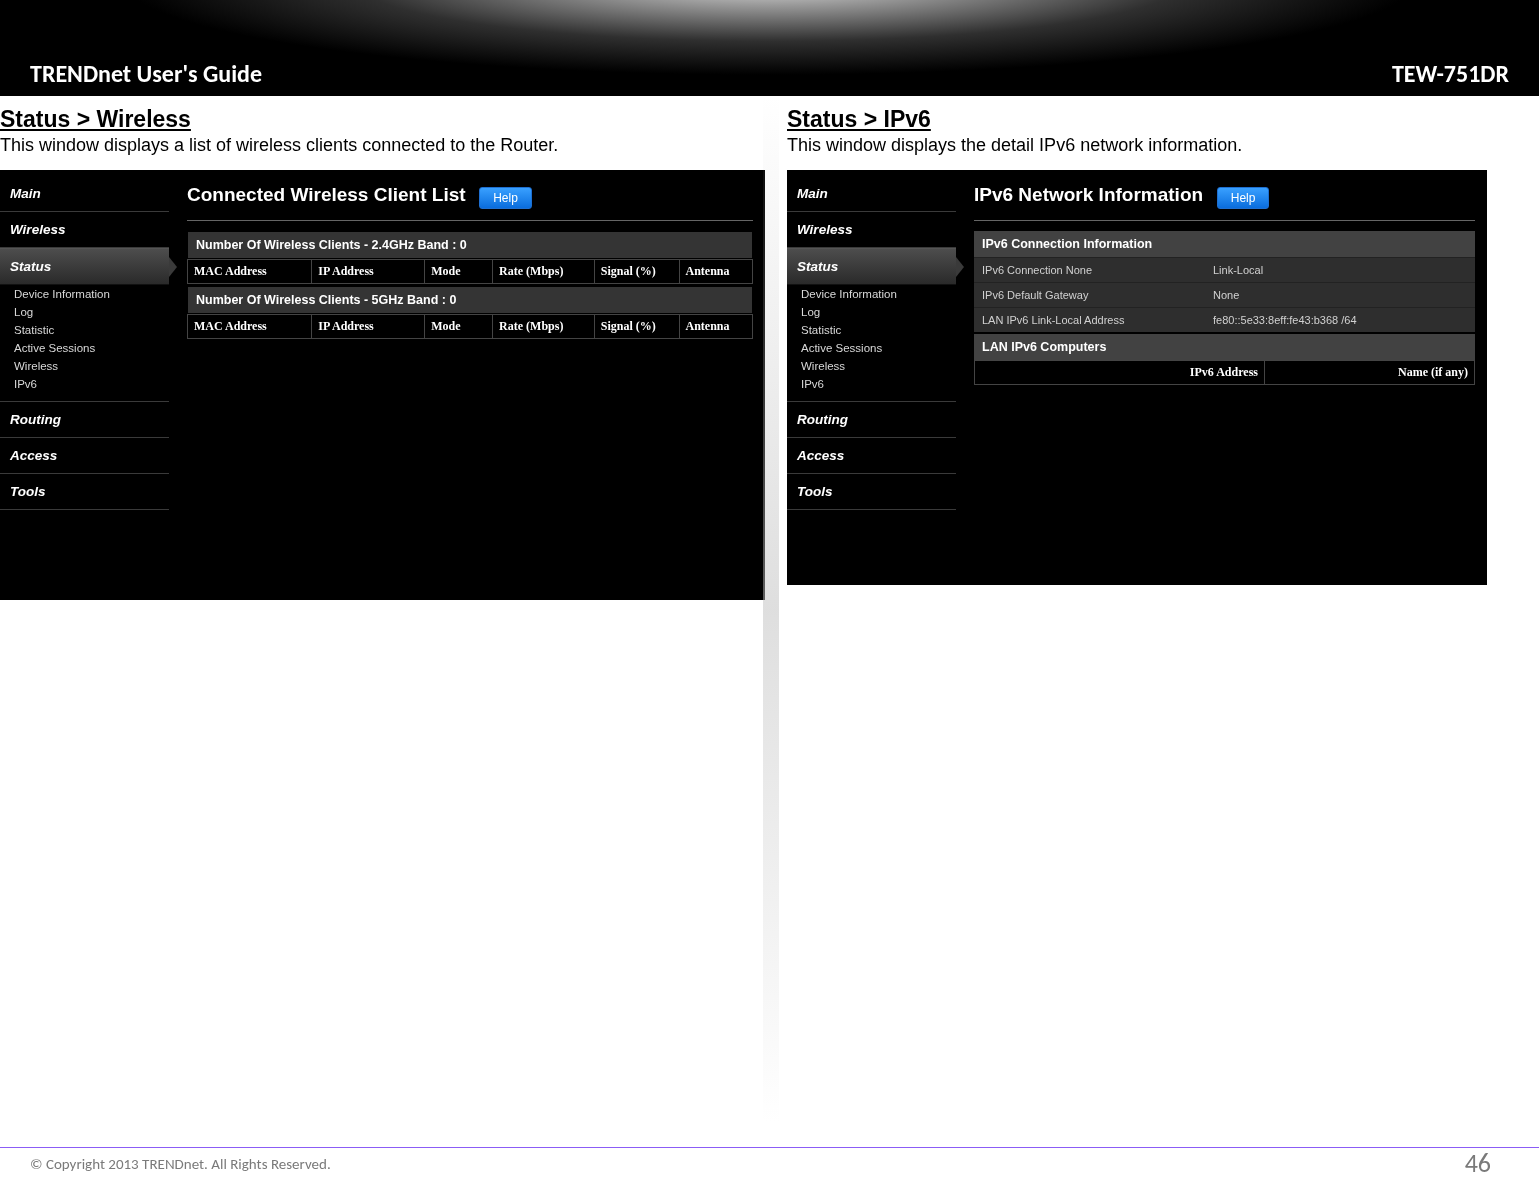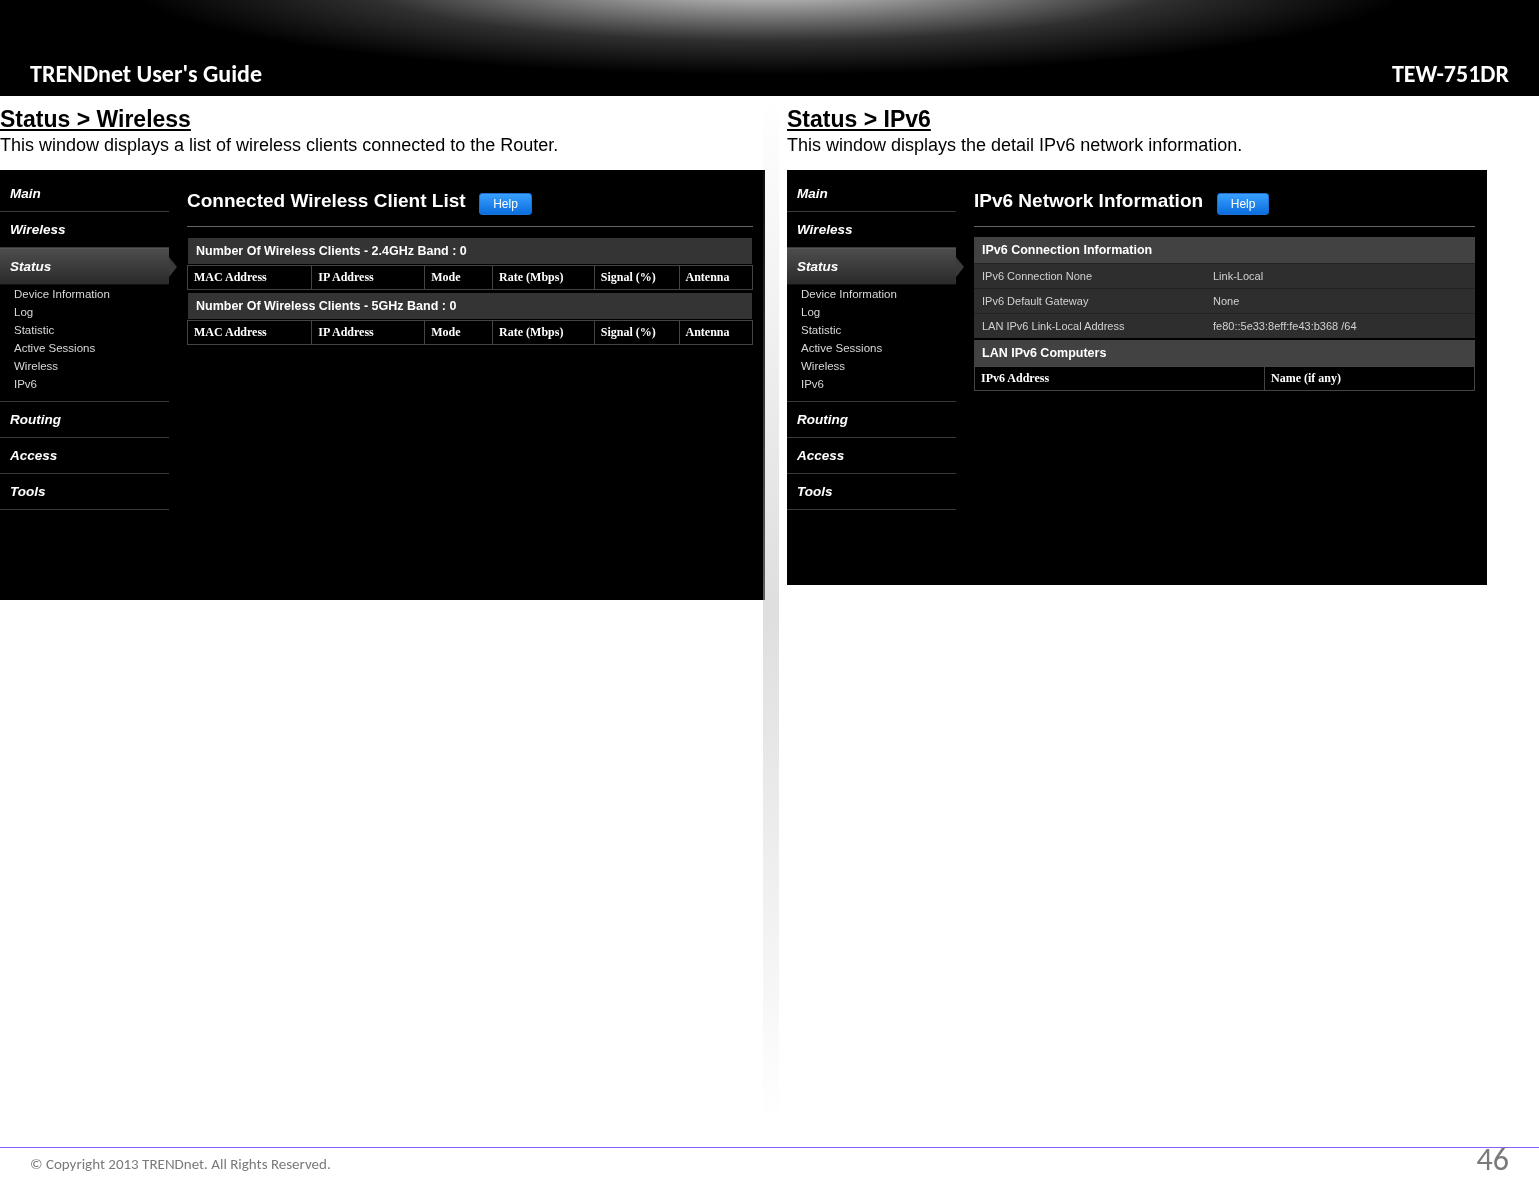--- a/index.html
+++ b/index.html
@@ -15,36 +15,36 @@
   .sec-desc{font-family:Arial,sans-serif;font-size:18px;margin-bottom:14px}
   .shot{background:#000;color:#fff;width:100%;box-sizing:border-box;position:relative;overflow:hidden}
   .shot1{height:430px}
   .shot2{height:415px}
   .shot-inner{display:flex;height:100%}
   .sidebar{width:169px;background:#000;flex:0 0 169px;padding-top:6px}
   .menu-cat{font-family:Arial,sans-serif;color:#fff;font-weight:700;font-size:13.5px;padding:10px 10px 10px 10px;border-bottom:1px solid #3a3a3a;font-style:italic}
   .menu-cat.sel{background:linear-gradient(#4d4d4d,#2a2a2a);border-top:1px solid #555;border-bottom:1px solid #111;position:relative}
   .menu-cat.sel::after{content:"";position:absolute;right:-8px;top:50%;transform:translateY(-50%);border-left:8px solid #3a3a3a;border-top:10px solid transparent;border-bottom:10px solid transparent}
   .sub{padding:3px 0 3px 14px;font-family:Arial,sans-serif;font-size:11.5px;color:#d8d8d8}
-  .main-area{flex:1;background:#000;padding:12px 12px 0 18px}
+  .main-area{flex:1;background:#000;padding:6px 12px 0 18px}
   .page-title{font-family:Verdana,Arial,sans-serif;font-weight:700;color:#fff;font-size:19px;display:inline-block;padding:8px 0 14px 0;vertical-align:middle}
   .help-btn{display:inline-block;background:linear-gradient(#39a0ff,#0a6ddd);color:#fff;font-family:Arial,sans-serif;font-size:12px;padding:3px 13px;border-radius:3px;border:1px solid #1e6fd1;margin-left:10px;vertical-align:middle;cursor:pointer}
   .hr{border-top:1px solid #666;margin:0 0 10px 0}
   .band-hdr{background:#343434;padding:6px 8px;font-family:Verdana,Arial,sans-serif;font-weight:700;font-size:12.5px;border:1px solid #000}
   table.tbl{border-collapse:collapse;width:100%;table-layout:fixed}
   table.tbl th{background:#000;color:#fff;font-family:"Times New Roman",serif;font-weight:700;font-size:12px;text-align:left;padding:4px 6px;border:1px solid #444}
   .info-hdr{background:#424242;padding:6px 8px;font-family:Verdana,Arial,sans-serif;font-weight:700;font-size:12.5px}
   .info-row{display:flex;border-top:1px solid #222}
   .info-k{flex:0 0 215px;background:#2e2e2e;color:#d1d1d1;font-family:Arial,sans-serif;font-size:11px;padding:6px 8px}
   .info-v{flex:1;background:#2e2e2e;color:#d1d1d1;font-family:Arial,sans-serif;font-size:11px;padding:6px 8px}
   table.ipv6t{border-collapse:collapse;width:100%}
-  table.ipv6t th{background:#000;color:#fff;font-family:"Times New Roman",serif;font-weight:700;font-size:12px;text-align:left;padding:4px 6px;border:1px solid #444}
+  table.ipv6t th{background:#000;color:#fff;font-family:"Times New Roman",serif;font-weight:700;font-size:12px;text-align:right;padding:4px 6px;border:1px solid #444}
   .footer{position:absolute;left:0;right:0;bottom:10px;padding:6px 30px 0 30px;border-top:1px solid #8b5cf6}
   .footer-left{font-family:Calibri,Arial,sans-serif;font-size:15px;color:#7a7a7a}
-  .footer-right{position:absolute;right:30px;bottom:-6px;font-family:Calibri,Arial,sans-serif;font-size:32px;color:#7a7a7a}
+  .footer-right{position:absolute;right:48px;bottom:-6px;font-family:Calibri,Arial,sans-serif;font-size:26px;color:#7a7a7a}
   .mid-fade{position:absolute;top:96px;bottom:60px;left:763px;width:16px;background:linear-gradient(to bottom,rgba(190,190,190,0) 0%,rgba(190,190,190,0.5) 50%,rgba(190,190,190,0) 100%)}
 </style>
 </head>
 <body>
 
 <div class="page">
   <div class="top-header">
     <div class="hdr-left">TRENDnet User's Guide</div>
     <div class="hdr-right">TEW-751DR</div>
   </div>

